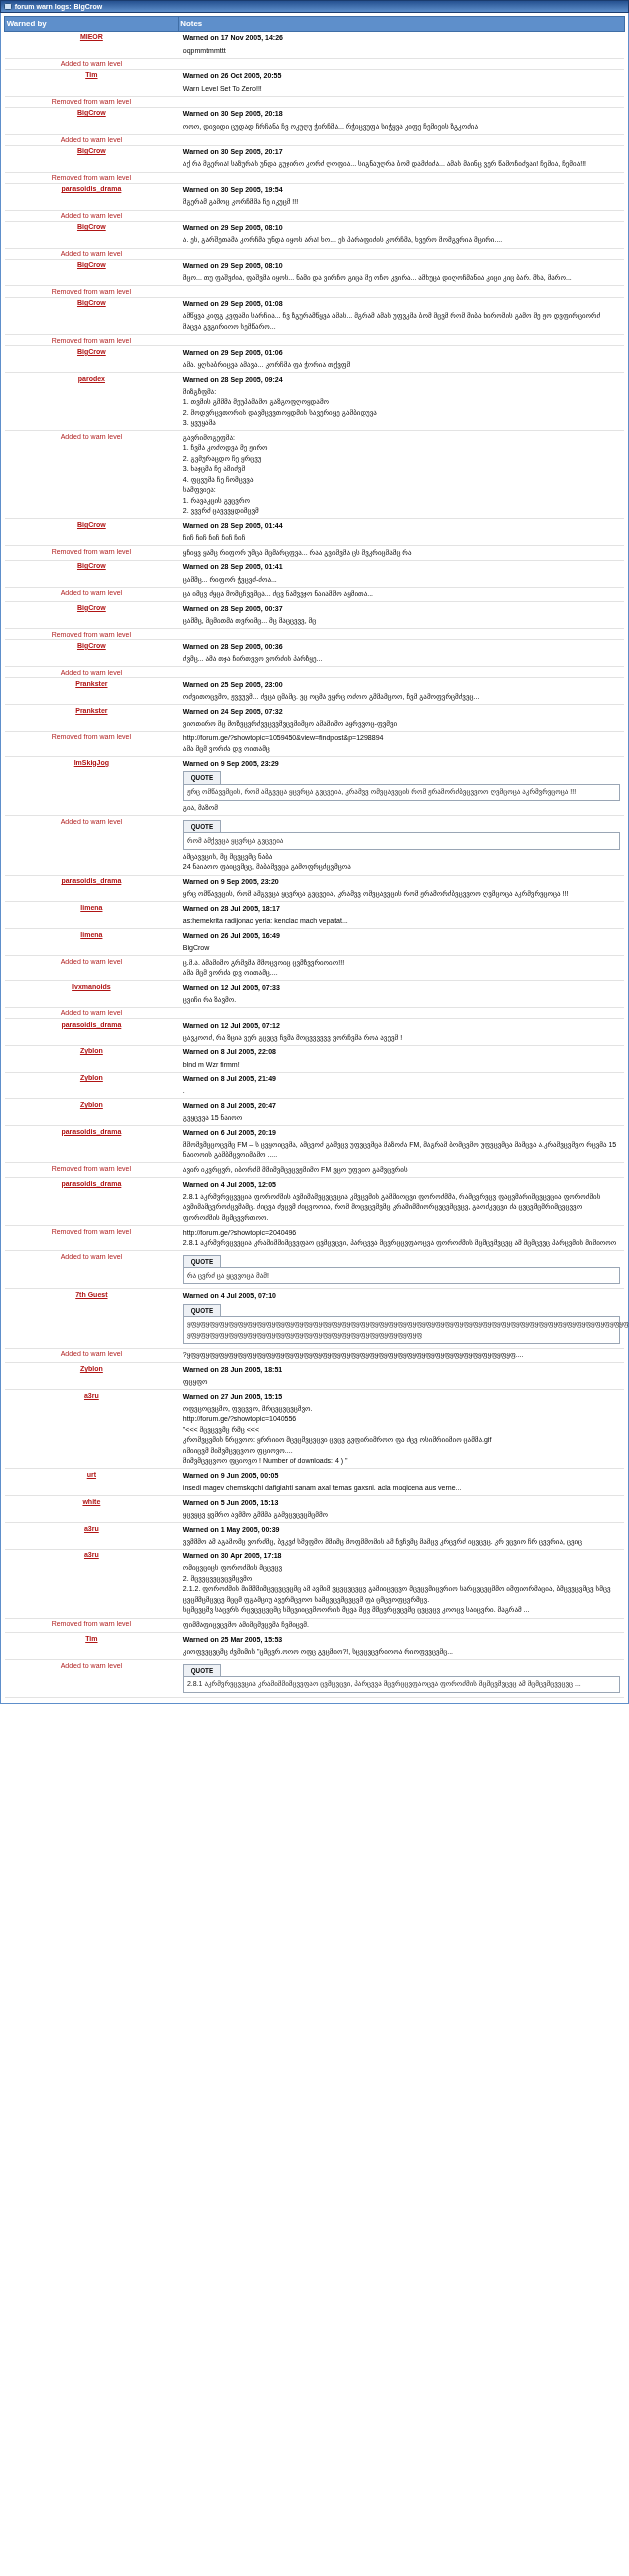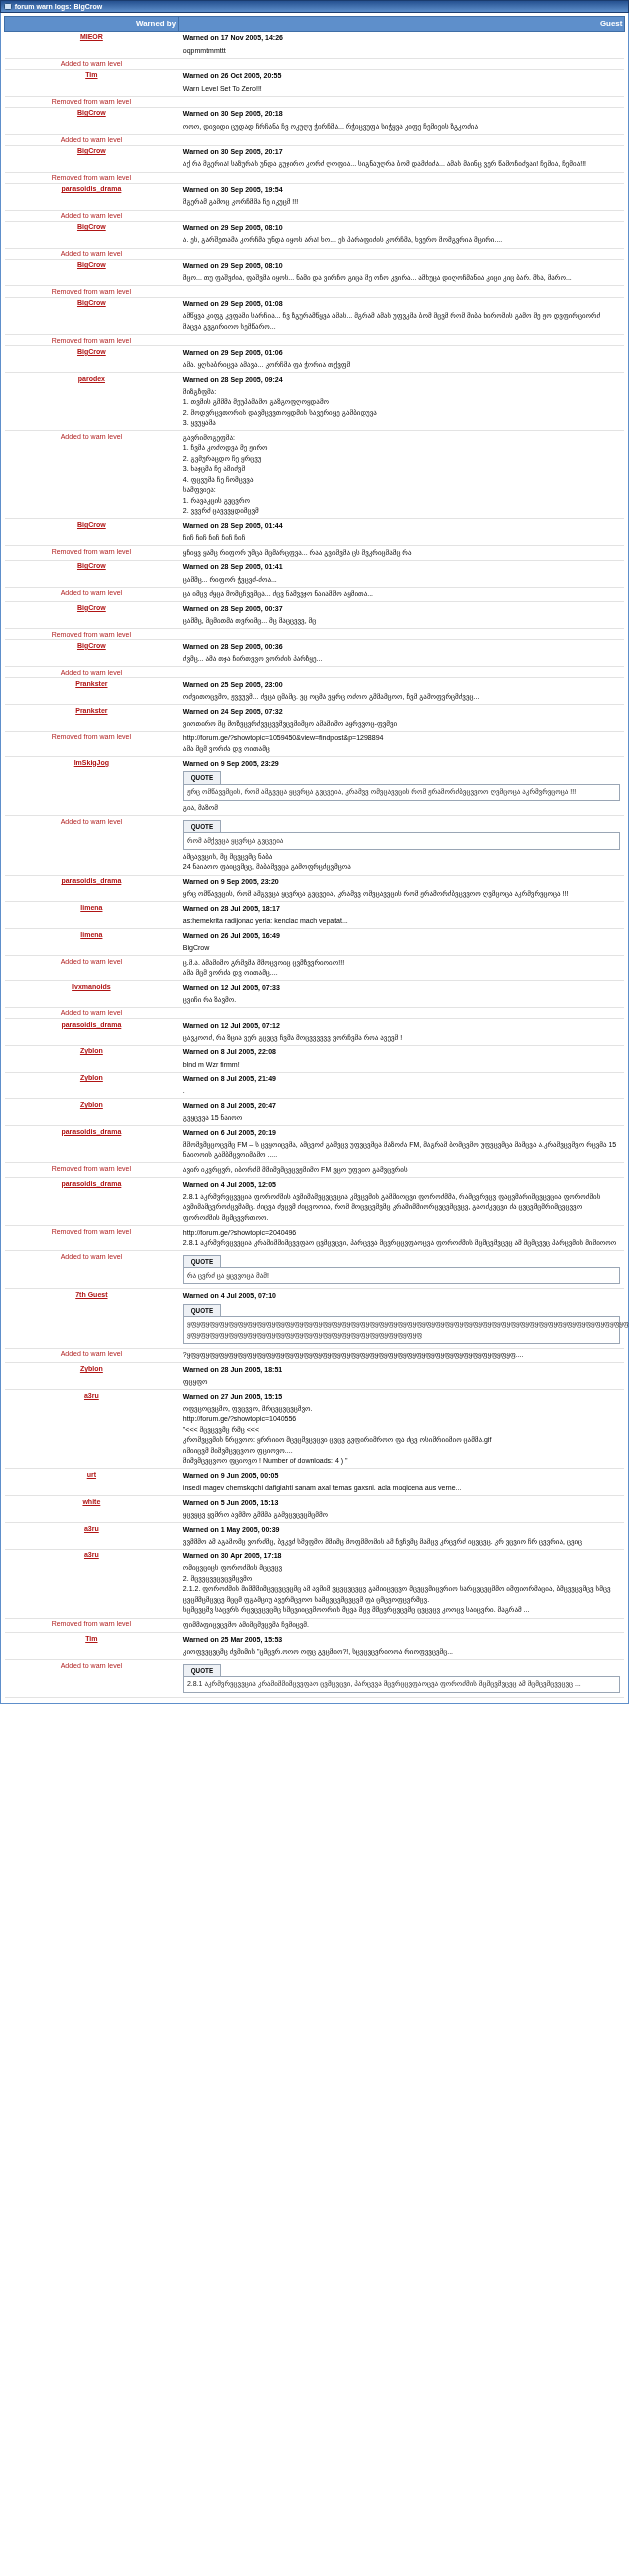--- a/index.html
+++ b/index.html
@@ -3,21 +3,21 @@
 <meta charset="utf-8">
 <style>
   html,body{margin:0;padding:0;background:#ffffff;}
   body{font-family:"Liberation Sans",sans-serif;font-size:8.7px;color:#000;}
   #page{width:629px;position:relative;background:#fff;}
   .titlebar{height:11px;background:linear-gradient(#25508f,#5e8fcb);border:0.8px solid #1b3c6e;
     display:flex;align-items:center;padding:0 3.1px;color:#fff;font-size:7px;font-weight:bold;}
   .titlebar .tdot{width:5.5px;height:5.5px;border-radius:1.6px;background:#cfe0f5;margin-right:3.1px;border:0.8px solid #29517f;}
   .frame{border:0.8px solid #5e8fcb;border-top:none;padding:3.1px 3.1px 4.7px 3.1px;background:#fff;}
   table.warn{width:100%;border-collapse:collapse;table-layout:fixed;}
-  table.warn th{background:#5e8fcb;color:#ffffff;font-size:7.9px;font-weight:bold;text-align:right;
+  table.warn th{background:#5e8fcb;color:#ffffff;font-size:7.9px;font-weight:bold;text-align:left;
     border:0.8px solid #3f6ea6;padding:2.4px 1.6px;}
   col.c1{width:28%;}
   col.c2{width:72%;}
   td.who{vertical-align:top;text-align:center;font-size:7px;padding:1.6px 3.1px;border-bottom:0.8px solid #e3e3e3;color:#b02020;}
   td.msg{vertical-align:top;font-size:7px;padding:1.6px 4.7px;border-bottom:0.8px solid #e3e3e3;color:#000;line-height:1.5;}
   .uname{color:#b01414;font-weight:bold;text-decoration:underline;display:block;}
   .removed{color:#b02020;}
   .warnedon{font-weight:bold;color:#000;font-size:7px;display:block;margin-bottom:1.6px;}
   .body-text{display:block;color:#000;}
   .quote-wrap{margin:2.4px 0 2.4px 0;}
@@ -35,21 +35,21 @@
   </div>
   <div class="frame">
     <table class="warn">
       <colgroup>
           <col class="c1">
           <col class="c2">
         </colgroup>
       <thead>
         <tr>
           <th>Warned by</th>
-          <th>Guest</th>
+          <th>Notes</th>
         </tr>
       </thead>
       <tbody id="tbody">
           <tr>
             <td class="who">
               <span class="uname">MIEOR</span>
             </td>
             <td class="msg">
               <span class="warnedon">Warned on 17 Nov 2005, 14:26</span>
               <span class="body-text">oqpmmtmmttt</span>

